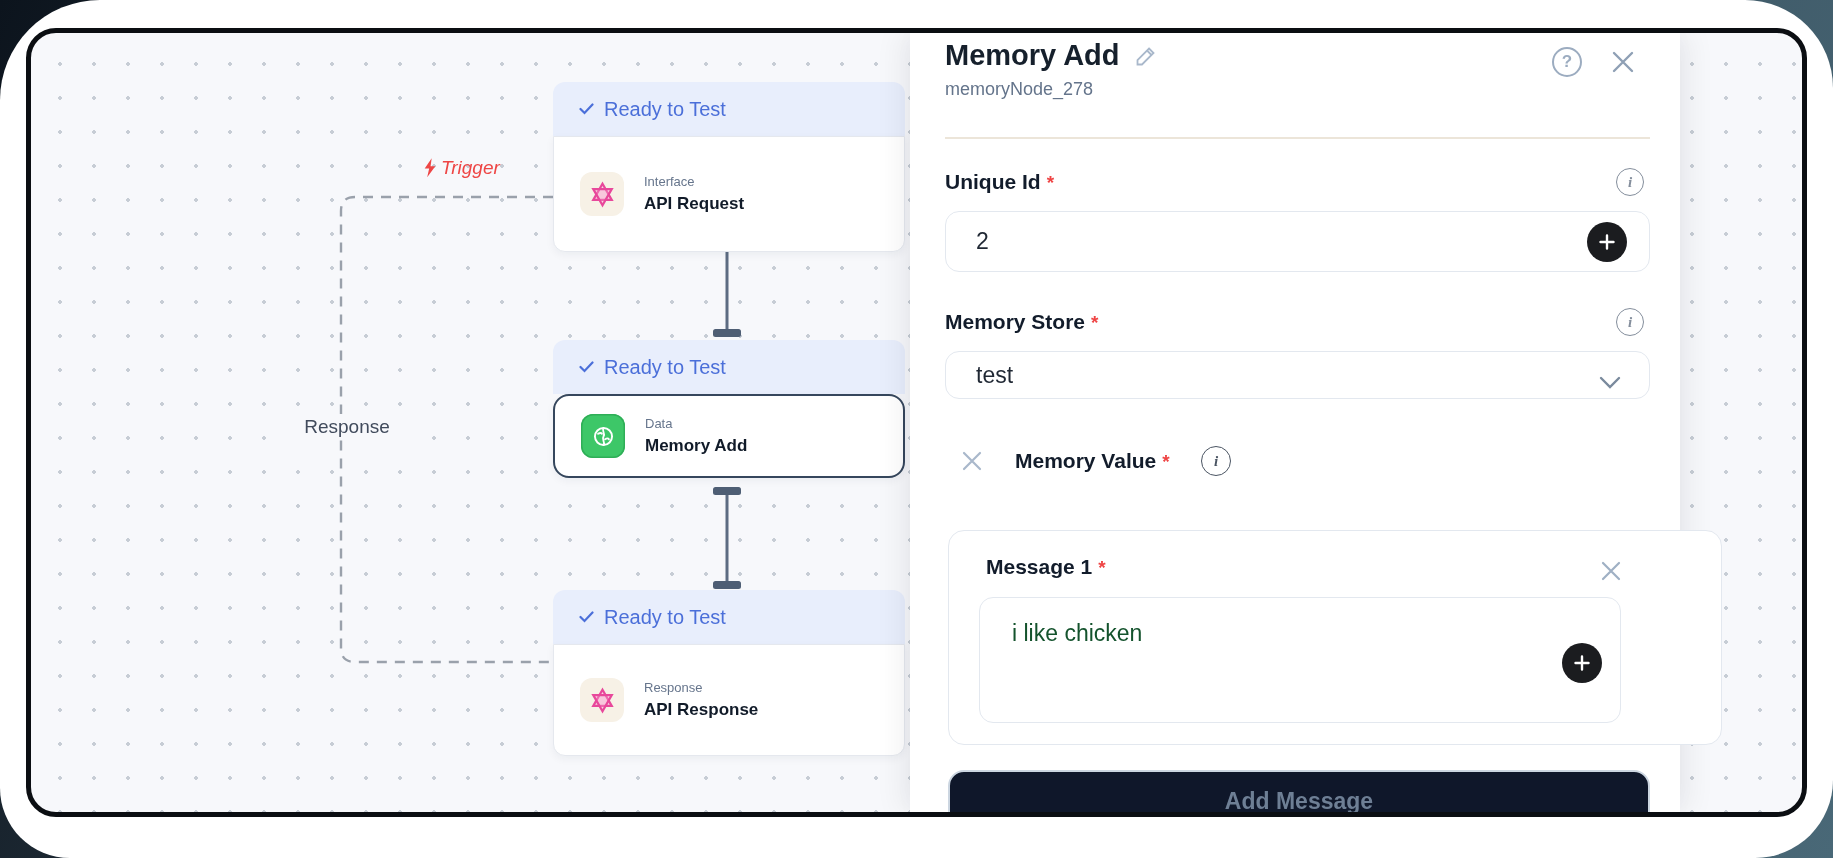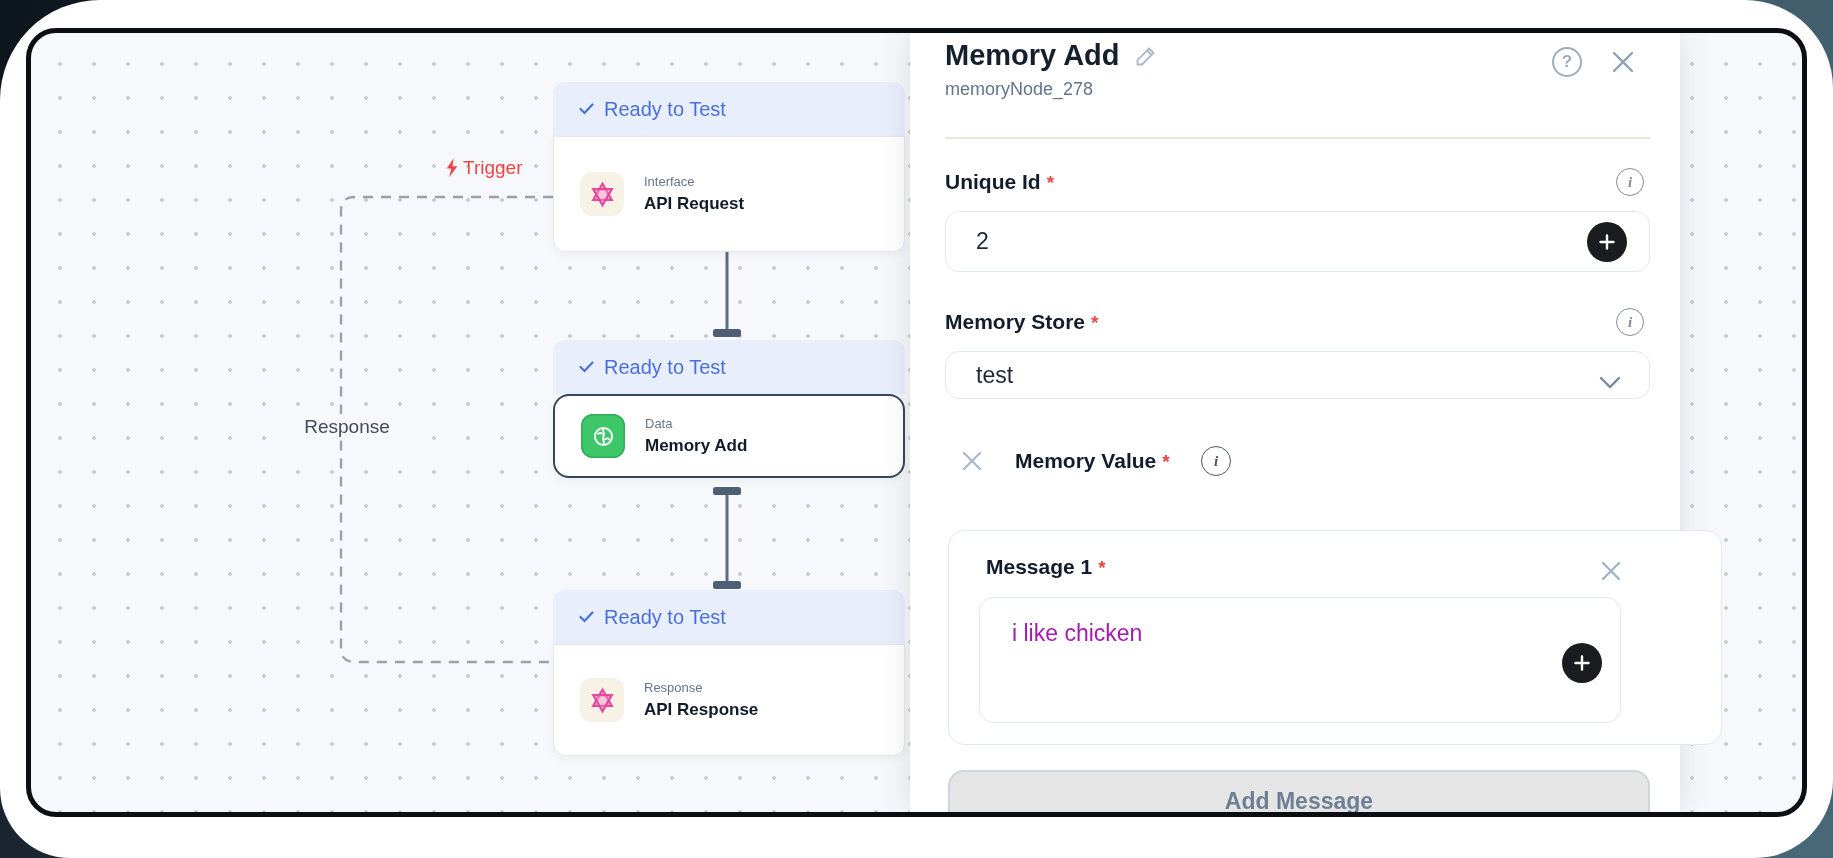--- a/index.html
+++ b/index.html
@@ -55,44 +55,44 @@
   .field-box{position:absolute;left:35px;width:705px;background:#fff;border:1.5px solid #e3e8ef;
     border-radius:14px;box-sizing:border-box;display:flex;align-items:center;}
   .field-value{margin-left:30px;font-size:23px;color:#1f2733;}
   .plus-btn{position:absolute;width:40px;height:40px;border-radius:50%;background:#1b1c1f;color:#ffffff;
     display:flex;align-items:center;justify-content:center;cursor:pointer;}
   .msg-card{position:absolute;left:38px;top:497px;width:774px;height:215px;border:1.5px solid #e3e8ef;
     border-radius:16px;background:#fff;box-sizing:border-box;}
   .msg-label{position:absolute;left:37px;top:24px;font-size:21px;font-weight:700;color:#121c2b;}
   .msg-textarea{position:absolute;left:30px;top:66px;width:642px;height:126px;border:1.5px solid #e3e8ef;
     border-radius:14px;box-sizing:border-box;}
-  .msg-text{position:absolute;left:32px;top:22px;font-size:23px;color:#a21caf;}
+  .msg-text{position:absolute;left:32px;top:22px;font-size:23px;color:#14532d;}
   .add-btn{position:absolute;left:38px;top:737px;width:702px;height:64px;border:2px solid #ccd6e1;
     border-radius:16px;box-sizing:border-box;text-align:center;font-size:23px;font-weight:600;
-    color:#6e7f95;padding-top:16px;background:#e5e5e5;cursor:pointer;}
+    color:#6e7f95;padding-top:16px;background:#0f172a;cursor:pointer;}
 </style>
 </head>
 <body>
 
 <div class="white-card"></div>
 
 <div class="app-window">
   <div class="canvas-dots"></div>
 
   <svg class="flow-svg" width="1771" height="779">
     <path d="M 522 164 L 324 164 Q 310 164 310 178 L 310 615 Q 310 629 324 629 L 522 629" fill="none" stroke="#9aa1ab" stroke-width="2.4" stroke-dasharray="10 8"></path>
     <line x1="696" y1="206" x2="696" y2="300" stroke="#5d6c82" stroke-width="3"></line>
     <rect x="682" y="202" width="28" height="8" rx="2.5" fill="#4e5e74"></rect>
     <rect x="682" y="296" width="28" height="8" rx="2.5" fill="#4e5e74"></rect>
     <line x1="696" y1="458" x2="696" y2="552" stroke="#5d6c82" stroke-width="3"></line>
     <rect x="682" y="454" width="28" height="8" rx="2.5" fill="#4e5e74"></rect>
     <rect x="682" y="548" width="28" height="8" rx="2.5" fill="#4e5e74"></rect>
   </svg>
 
-  <div class="edge-label trigger-label" style="left:414px;top:124px;">
+  <div class="edge-label trigger-label" style="left:392px;top:124px;font-style:italic;">
     <svg width="14" height="20" viewBox="0 0 10 14">
       <polygon points="6.2,0 1.2,7.4 4.4,7.4 3.0,13.6 8.8,5.8 5.4,5.8" fill="#ee4645"></polygon>
     </svg>
     <span>Trigger</span>
   </div>
   <div class="edge-label response-label" style="left:255px;top:381px;width:110px;">
     <span>Response</span>
   </div>
 
   <div class="node" style="left:522px;top:49px;">

